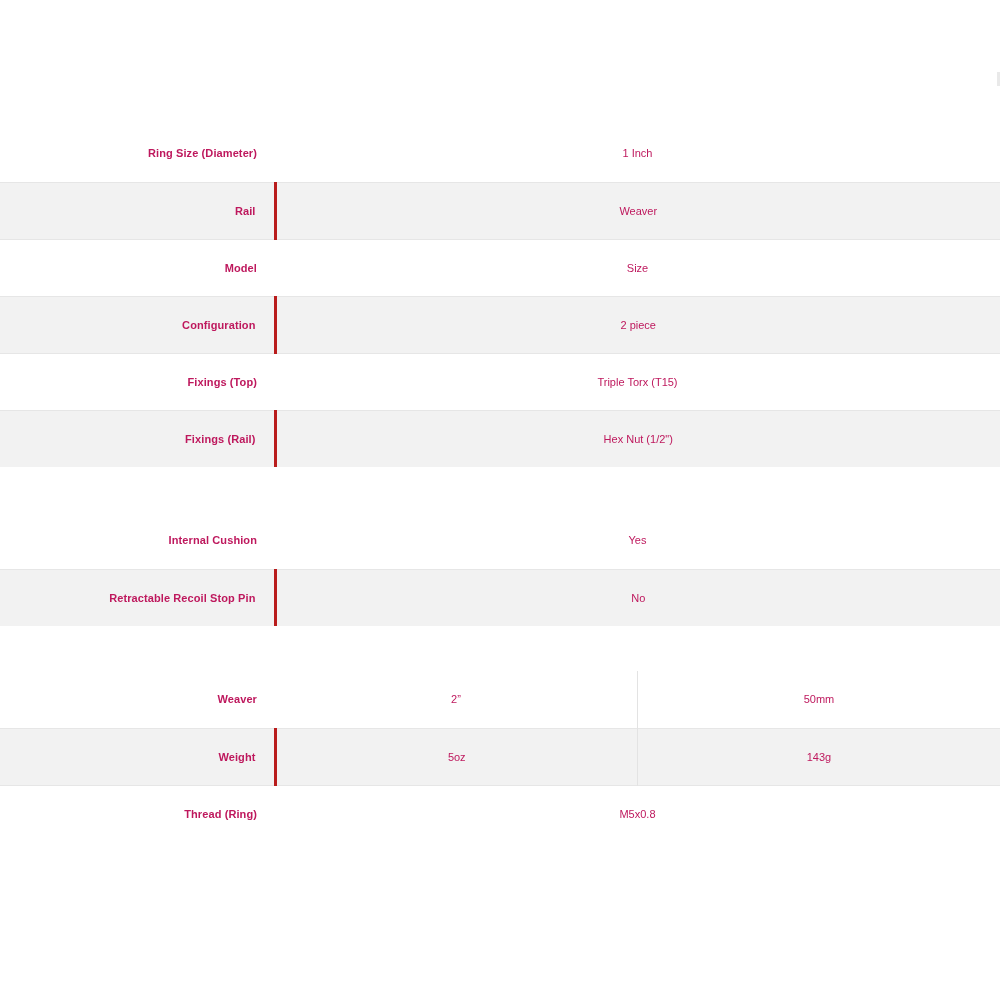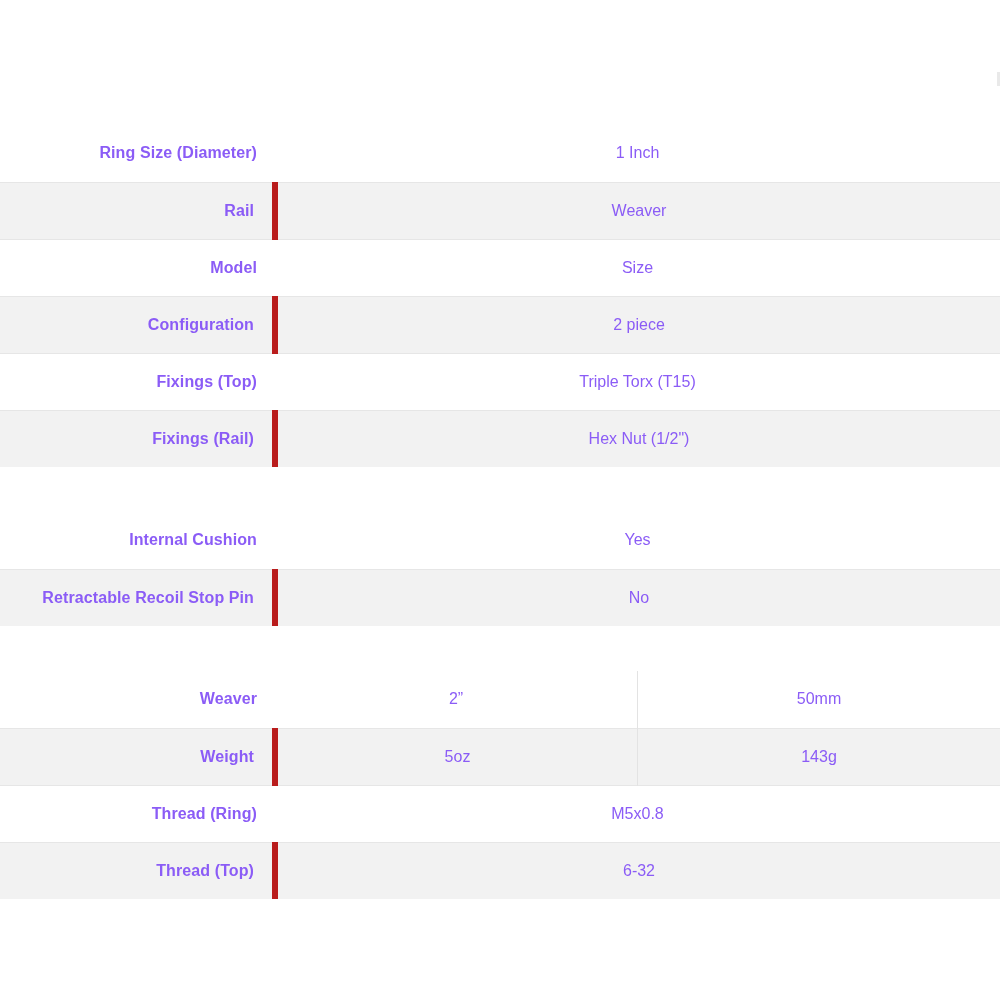--- a/index.html
+++ b/index.html
@@ -22,22 +22,22 @@
     width: 1000px;
   }
   table.spec-table {
     width: 100%;
     border-collapse: collapse;
     table-layout: fixed;
   }
   table.spec-table td {
     height: 57px;
     padding: 0 18px;
-    font-size: 16px;
-    color: #8b5cf6;
+    font-size: 11px;
+    color: #be185d;
     border: none;
     vertical-align: middle;
   }
   td.label-cell {
     width: 275px;
     text-align: right;
     font-weight: 700;
     color: #1d1d1d;
     letter-spacing: 0.1px;
     padding-right: 17px;
@@ -45,21 +45,21 @@
   td.value-cell {
     text-align: center;
     font-weight: 400;
     color: #2b2b2b;
   }
   tr.row-odd td { background: #ffffff; }
   tr.row-even td { background: #f2f2f2; }
 
   
   td.label-cell { border-right: 1px solid #e3e3e3; }
-  tr.row-even td.label-cell { border-right: 6px solid #b91c1c; padding-left: 31px; }
+  tr.row-even td.label-cell { border-right: 3px solid #b91c1c; padding-left: 31px; }
   td.value-cell.split-left { border-right: 1px solid #e3e3e3; }
 
   
   table.spec-table tr + tr td { border-top: 1px solid #e6e6e6; }
 
   .gap-block { height: 45px; background: #ffffff; width: 1000px; }
   .top-spacer { height: 125px; background: #ffffff; width: 1000px; }
   .bottom-spacer { height: 114px; background: #ffffff; width: 1000px; }
 
   .edge-mark {
@@ -137,24 +137,20 @@
             </tr>
             <tr class="row-even">
               <td class="label-cell">Weight</td>
               <td class="value-cell split-left">5oz</td>
               <td class="value-cell">143g</td>
             </tr>
             <tr class="row-odd">
               <td class="label-cell">Thread (Ring)</td>
               <td class="value-cell" colspan="2">M5x0.8</td>
             </tr>
-            <tr class="row-even">
-              <td class="label-cell">Thread (Top)</td>
-              <td class="value-cell" colspan="2">6-32</td>
-            </tr>
           </tbody>
         </table>
       </div>
     </div>
 
   <div class="bottom-spacer"></div>
 
 </div>
 
 </body></html>

